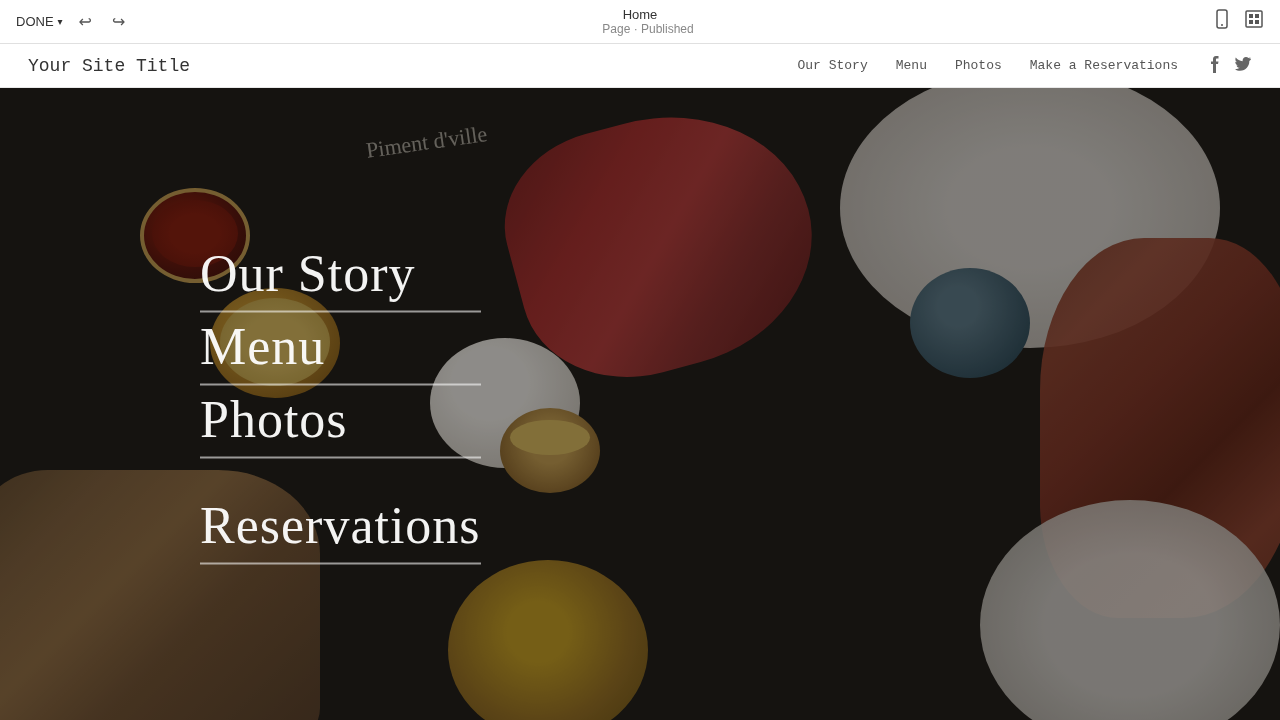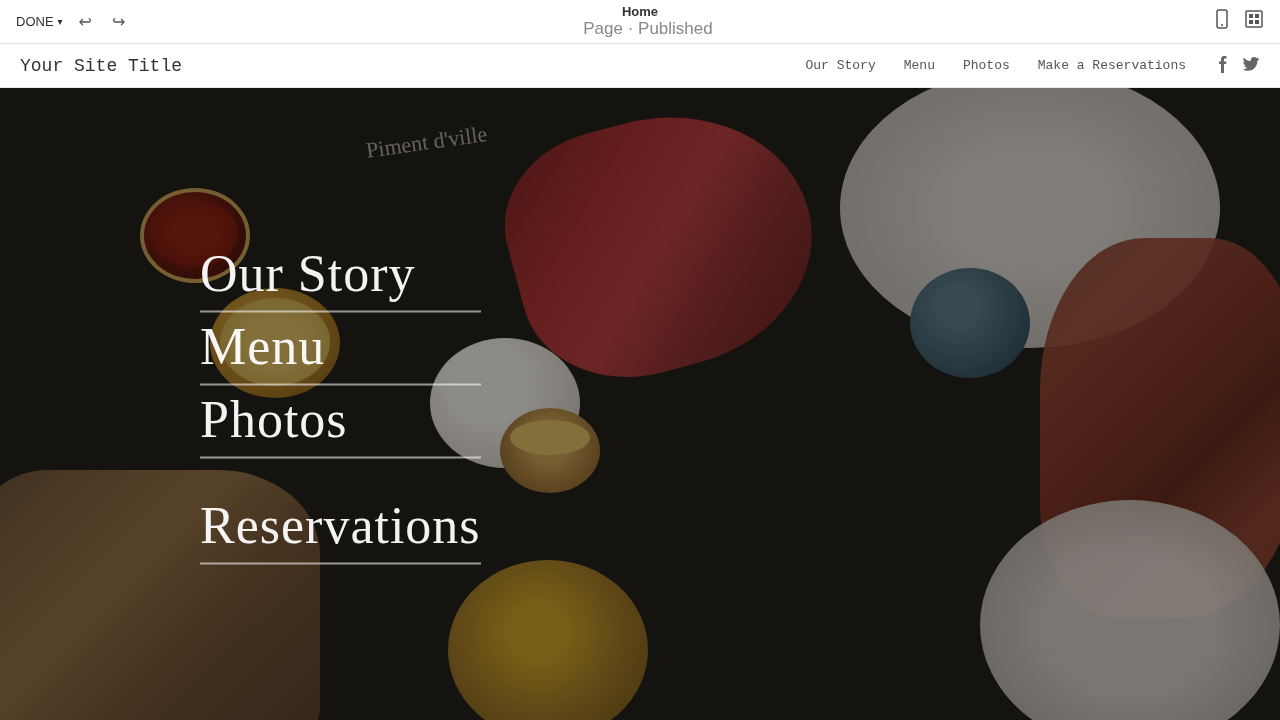--- a/index.html
+++ b/index.html
@@ -48,24 +48,24 @@
     .toolbar-center {
       position: absolute;
       left: 50%;
       transform: translateX(-50%);
       text-align: center;
     }
     .toolbar-center .page-title {
       font-size: 13px;
       color: #333;
       font-family: Arial, sans-serif;
-      font-weight: 700;
+      font-weight: 400;
     }
     .toolbar-center .page-status {
-      font-size: 17px;
+      font-size: 12px;
       color: #888;
       font-family: Arial, sans-serif;
       margin-left: 16px;
     }
     .toolbar-right {
       display: flex;
       align-items: center;
       gap: 12px;
     }
     .toolbar-right-icon {
@@ -76,21 +76,21 @@
 
     
     .site-header {
       width: 100%;
       height: 44px;
       background: #fff;
       border-bottom: 1px solid #e8e8e8;
       display: flex;
       align-items: center;
       justify-content: space-between;
-      padding: 0 20px;
+      padding: 0 28px;
       position: relative;
       z-index: 50;
     }
     .site-title {
       font-family: 'Courier New', Courier, monospace;
       font-size: 18px;
       color: #333;
       font-weight: 400;
     }
     .site-nav {

